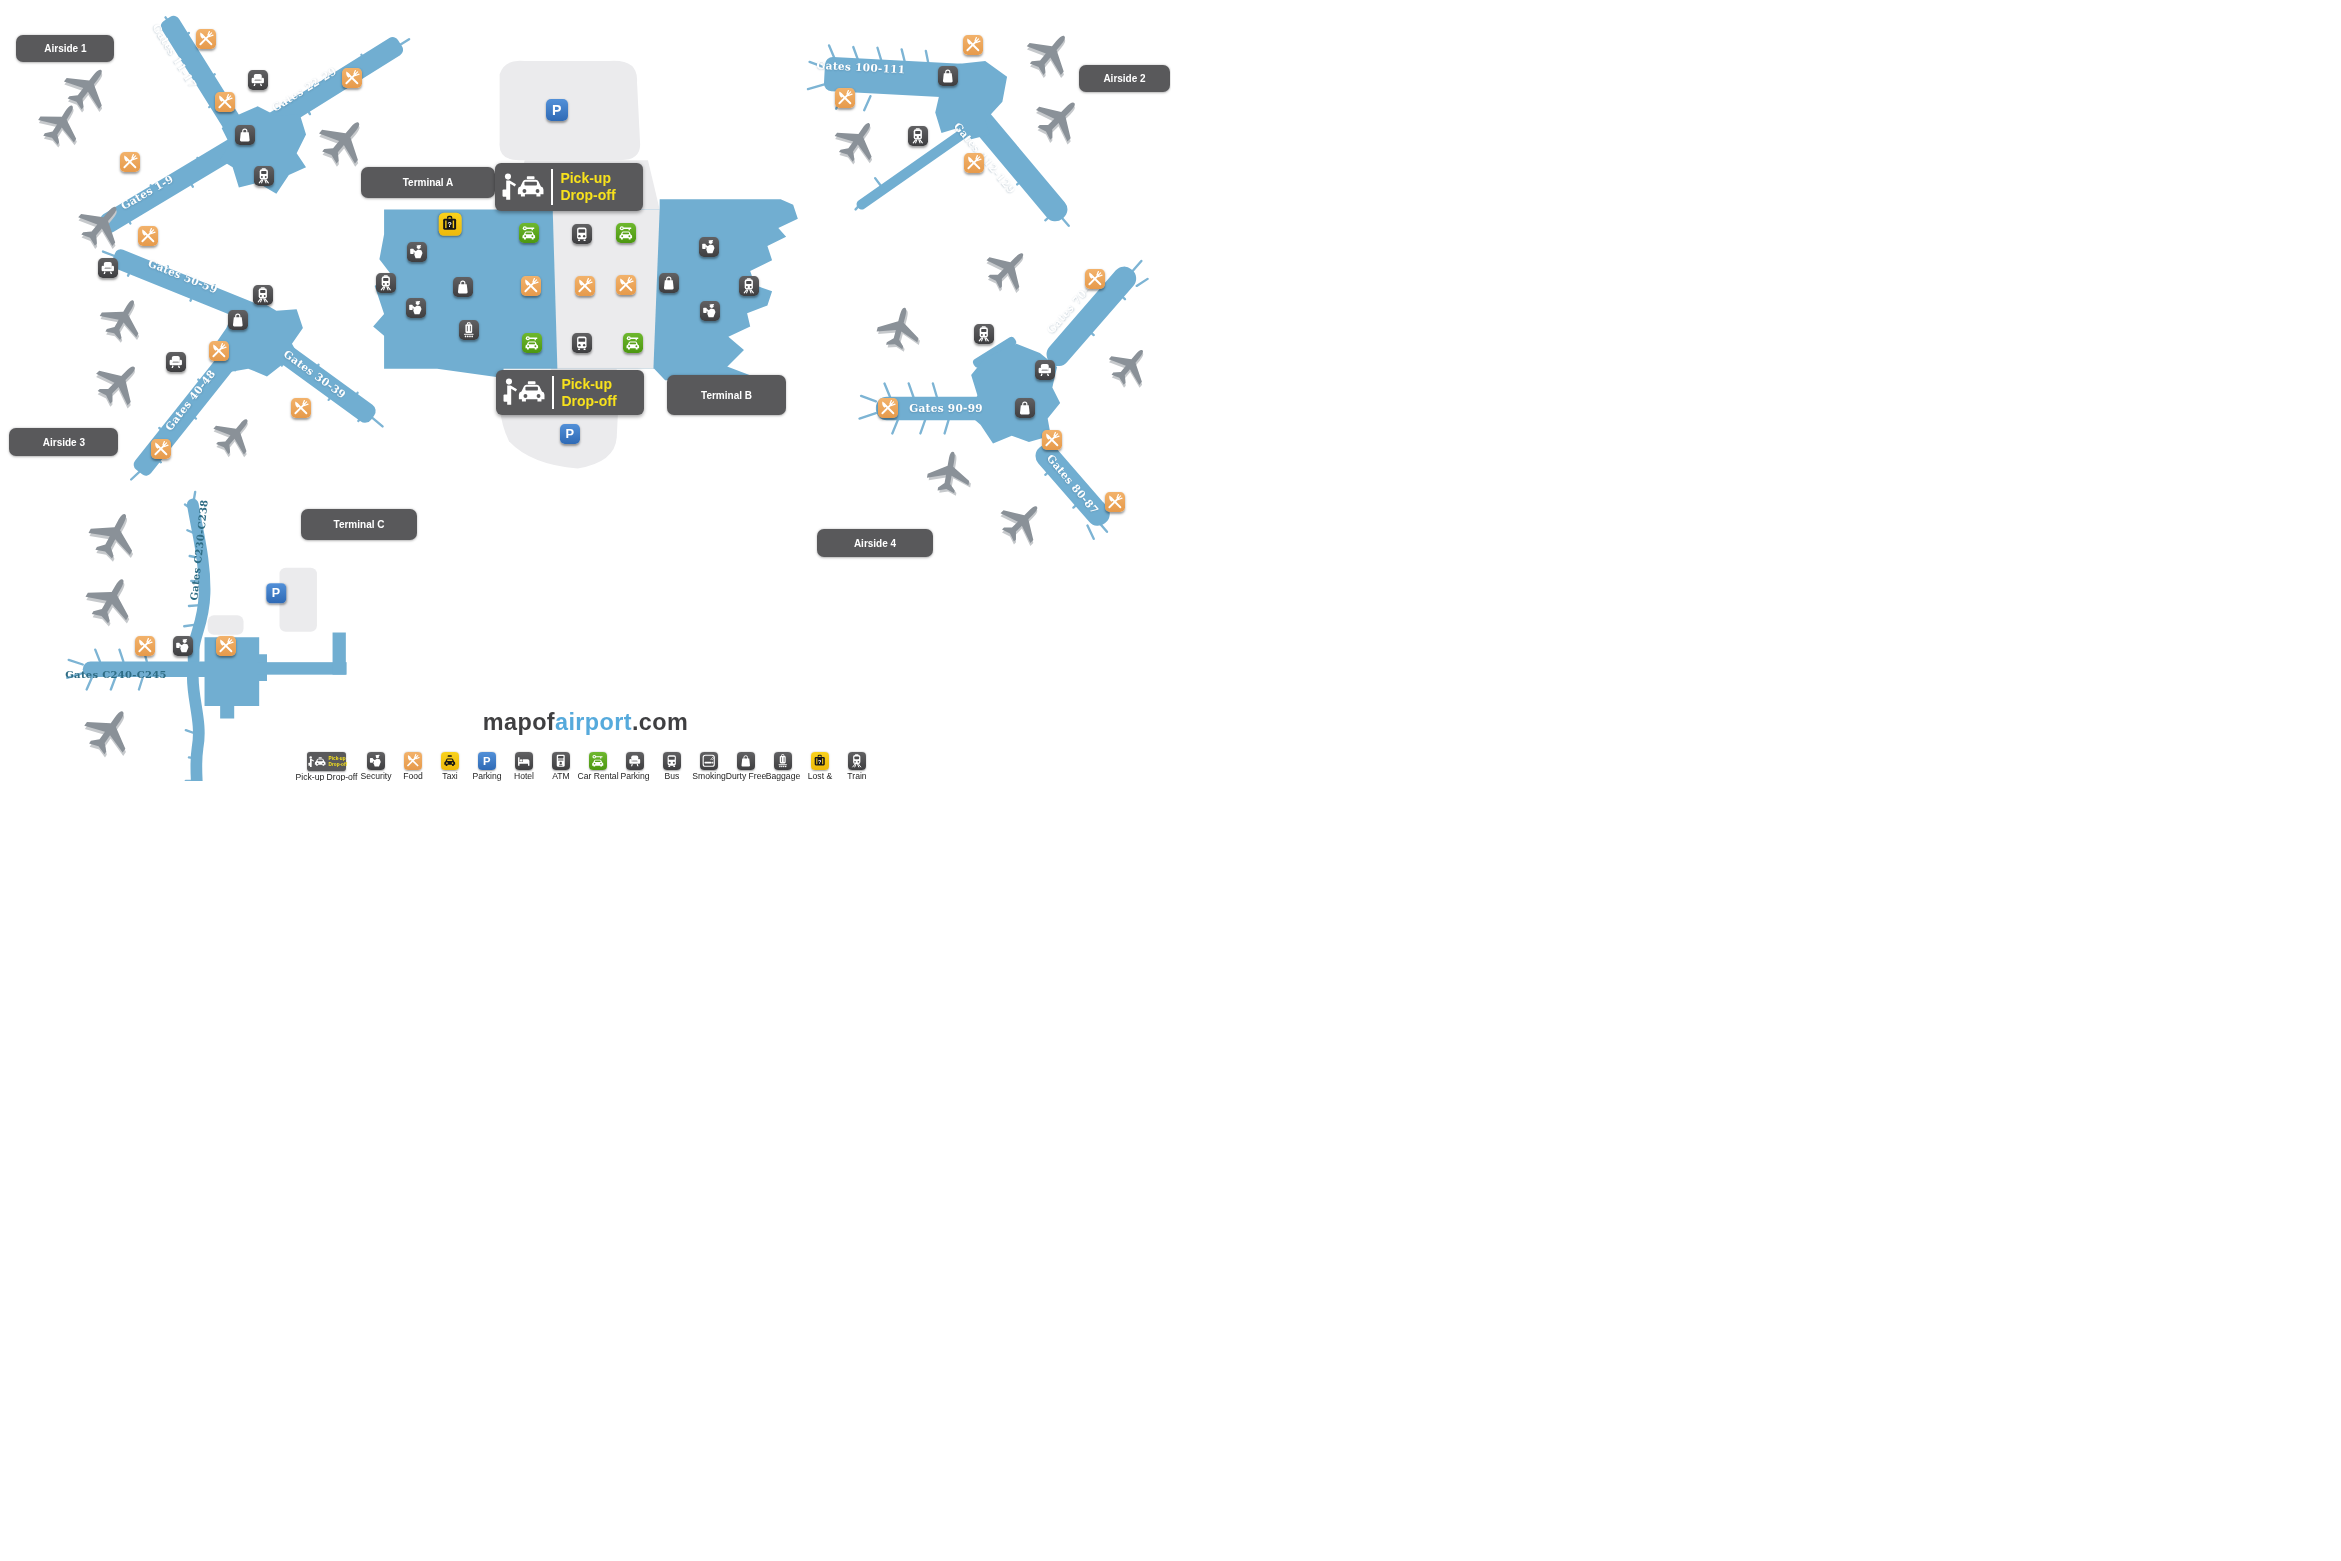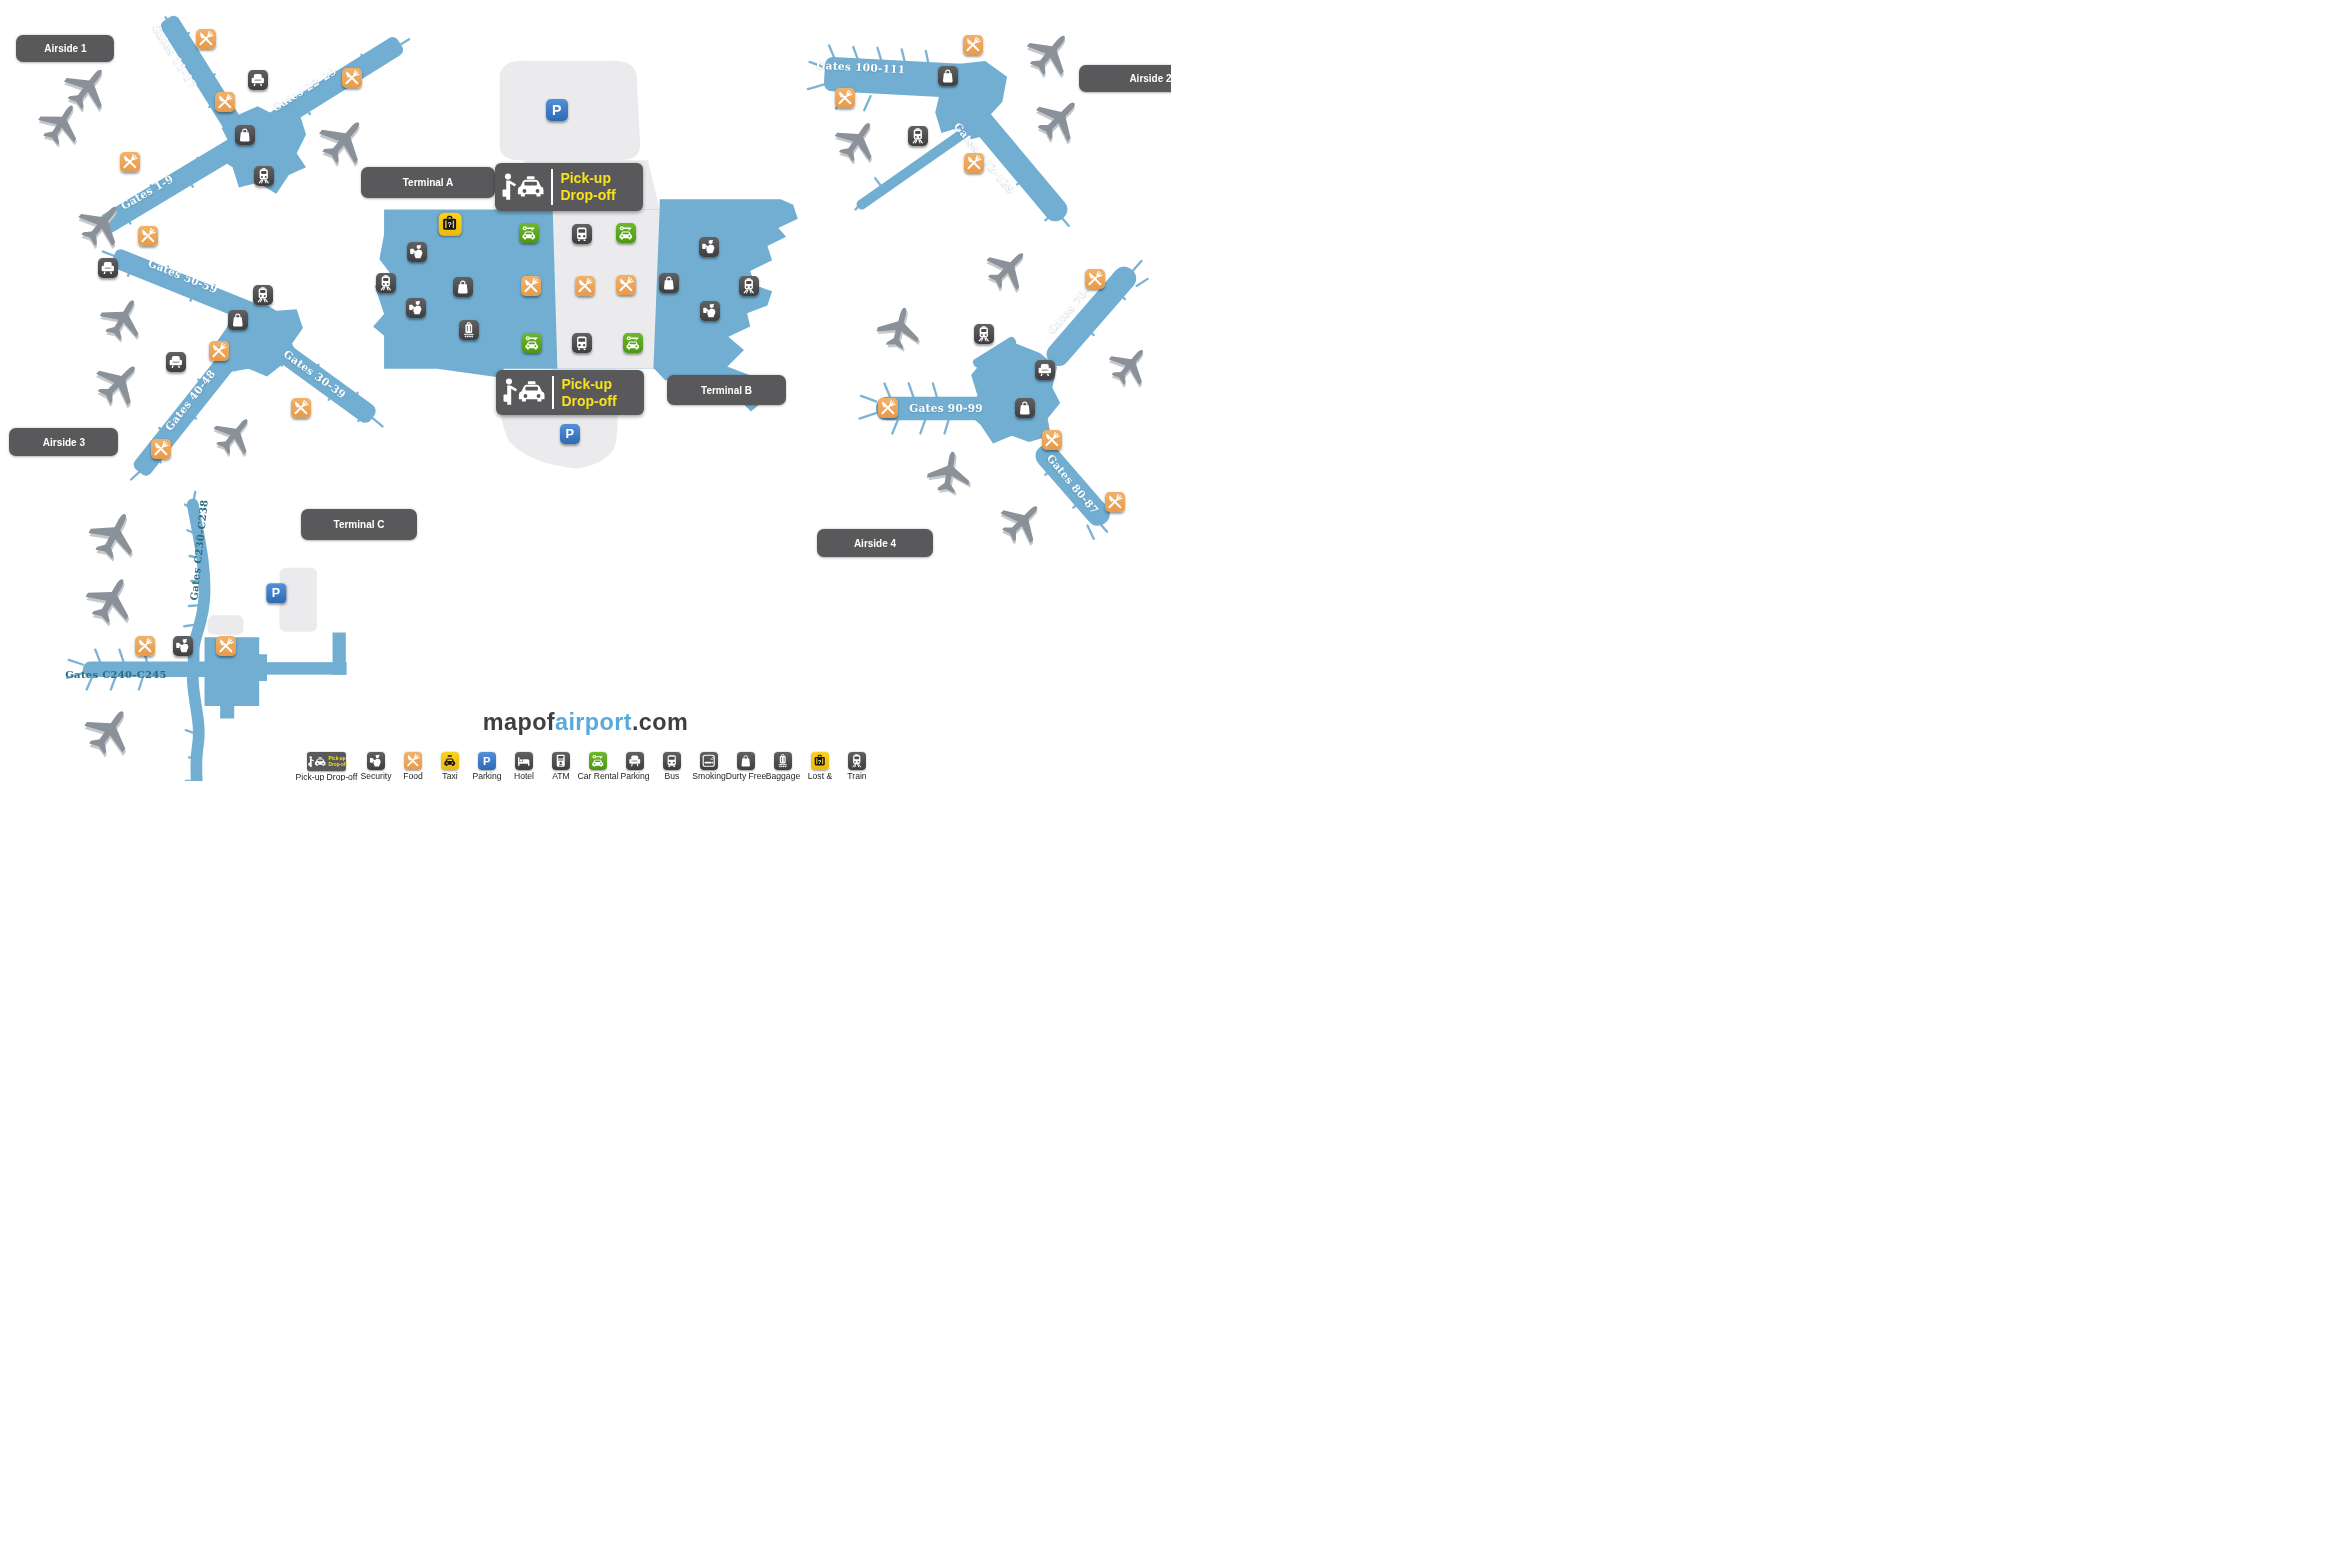--- a/index.html
+++ b/index.html
@@ -188,25 +188,25 @@
       <g transform="translate(1309,668) rotate(45) scale(0.9)">
           <use href="#plane" x="3" y="3" fill="#c6c9cc"></use>
           <use href="#plane" fill="#8a9198"></use>
         </g>
     </g>
   </svg>
 
 
   <div id="labels-layer">
       <div class="area-label" style="left: 16.4px; top: 35px; width: 98px; height: 26.5px;">Airside 1</div>
-      <div class="area-label" style="left: 1079px; top: 65px; width: 91px; height: 26.5px; padding-left: 26px;">Airside 2</div>
+      <div class="area-label" style="left: 1079px; top: 65px; width: 91px; height: 26.5px;">Airside 2</div>
       <div class="area-label" style="left: 9.4px; top: 428px; width: 109px; height: 28px;">Airside 3</div>
       <div class="area-label" style="left: 817px; top: 529px; width: 116px; height: 28px;">Airside 4</div>
       <div class="area-label" style="left: 361px; top: 167px; width: 134px; height: 31px;">Terminal A</div>
-      <div class="area-label" style="left: 667px; top: 375px; width: 119px; height: 30px;">Terminal B</div>
+      <div class="area-label" style="left: 667px; top: 375px; width: 119px; height: 40px;">Terminal B</div>
       <div class="area-label" style="left: 301px; top: 509px; width: 116px; height: 31px;">Terminal C</div>
       <div class="gate-label" style="left: 175px; top: 56px; color: rgb(255, 255, 255); transform: translate(-50%, -50%) rotate(58deg);">Gates 11-17</div>
       <div class="gate-label" style="left: 304px; top: 89px; color: rgb(255, 255, 255); transform: translate(-50%, -50%) rotate(-32deg);">Gates 22-29</div>
       <div class="gate-label" style="left: 147px; top: 192px; color: rgb(255, 255, 255); transform: translate(-50%, -50%) rotate(-30deg);">Gates 1-9</div>
       <div class="gate-label" style="left: 183px; top: 276px; color: rgb(255, 255, 255); transform: translate(-50%, -50%) rotate(22deg);">Gates 50-59</div>
       <div class="gate-label" style="left: 190px; top: 400px; color: rgb(255, 255, 255); transform: translate(-50%, -50%) rotate(-52deg);">Gates 40-48</div>
       <div class="gate-label" style="left: 315px; top: 374px; color: rgb(255, 255, 255); transform: translate(-50%, -50%) rotate(36deg);">Gates 30-39</div>
       <div class="gate-label" style="left: 861px; top: 67px; color: rgb(255, 255, 255); transform: translate(-50%, -50%) rotate(3deg);">Gates 100-111</div>
       <div class="gate-label" style="left: 985px; top: 158px; color: rgb(255, 255, 255); transform: translate(-50%, -50%) rotate(50deg);">Gates 112-129</div>
       <div class="gate-label" style="left: 1073px; top: 304px; color: rgb(255, 255, 255); transform: translate(-50%, -50%) rotate(-49deg);">Gates 70-78</div>

